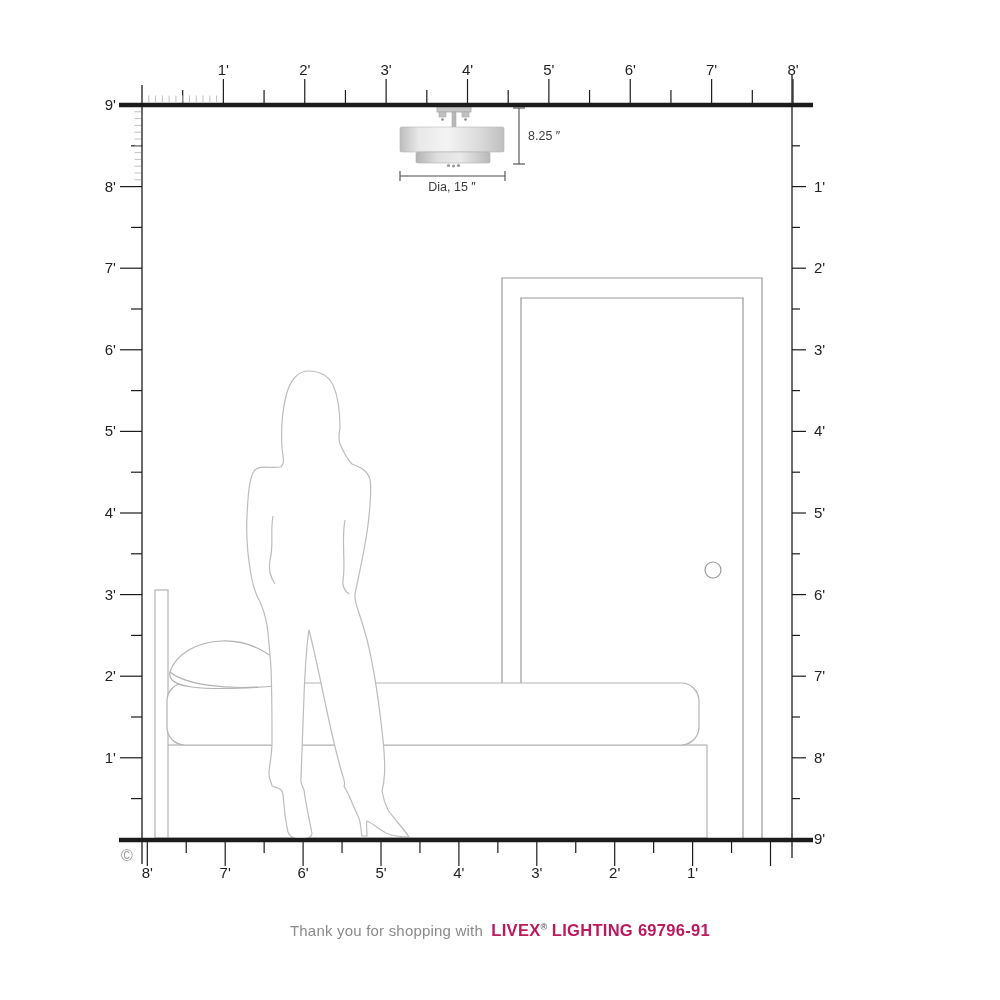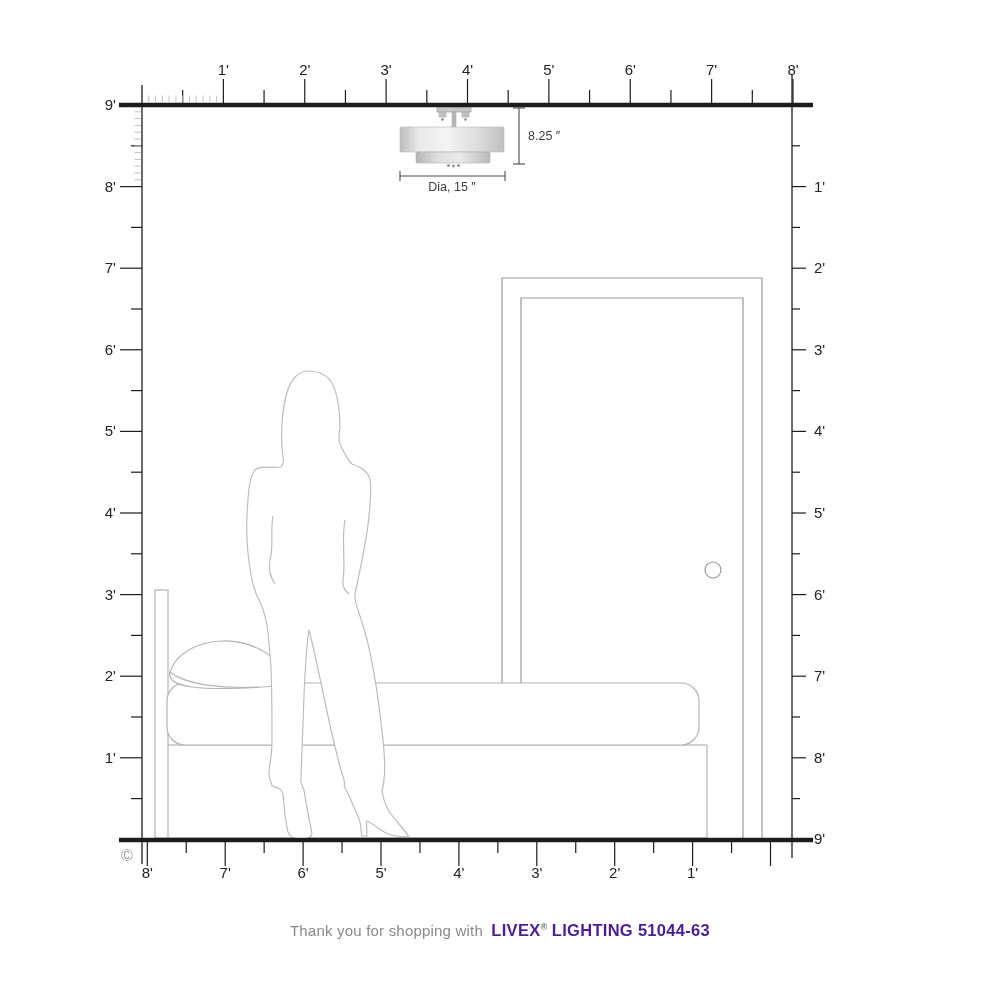--- a/index.html
+++ b/index.html
@@ -1,21 +1,21 @@
 <!DOCTYPE html>
 <html><head>
 <meta charset="utf-8">
 <style>
   html,body{margin:0;padding:0;background:#ffffff;}
   .stage{position:relative;width:1000px;height:1000px;background:#ffffff;overflow:hidden;
          font-family:"Liberation Sans", sans-serif;}
   svg text{font-family:"Liberation Sans", sans-serif;}
   .footer{position:absolute;left:0;top:921px;width:1000px;text-align:center;
           font-size:15px;color:#8a8a8a;letter-spacing:.2px;}
-  .footer .brand{color:#4c1d95;font-weight:bold;font-size:16.5px;letter-spacing:.3px;}
+  .footer .brand{color:#be185d;font-weight:bold;font-size:16.5px;letter-spacing:.3px;}
   .footer sup{font-size:9px;color:#6a6a6a;font-weight:bold;}
 </style>
 </head>
 <body>
 
 <div class="stage">
 
 <svg width="1000" height="1000" viewBox="0 0 1000 1000">
   <defs>
     <linearGradient id="shadeGrad" x1="0" y1="0" x2="1" y2="0">
@@ -259,16 +259,16 @@
         <line x1="264.15" y1="842" x2="264.15" y2="853" stroke="#1c1c1c" stroke-width="1.2"></line>
         <line x1="186.25" y1="842" x2="186.25" y2="853" stroke="#1c1c1c" stroke-width="1.2"></line>
       </g>
 
   <text x="121" y="861" font-size="16" fill="#9a9a9a">©</text>
 </svg>
 
 <div class="footer">
   <span>Thank you for shopping with</span>
   <span class="brand" style="margin-left:4px;">LIVEX</span><sup>®</sup>
-  <span class="brand">LIGHTING 51044-63</span>
+  <span class="brand">LIGHTING 69796-91</span>
 </div>
 
 </div>
 
 </body></html>

